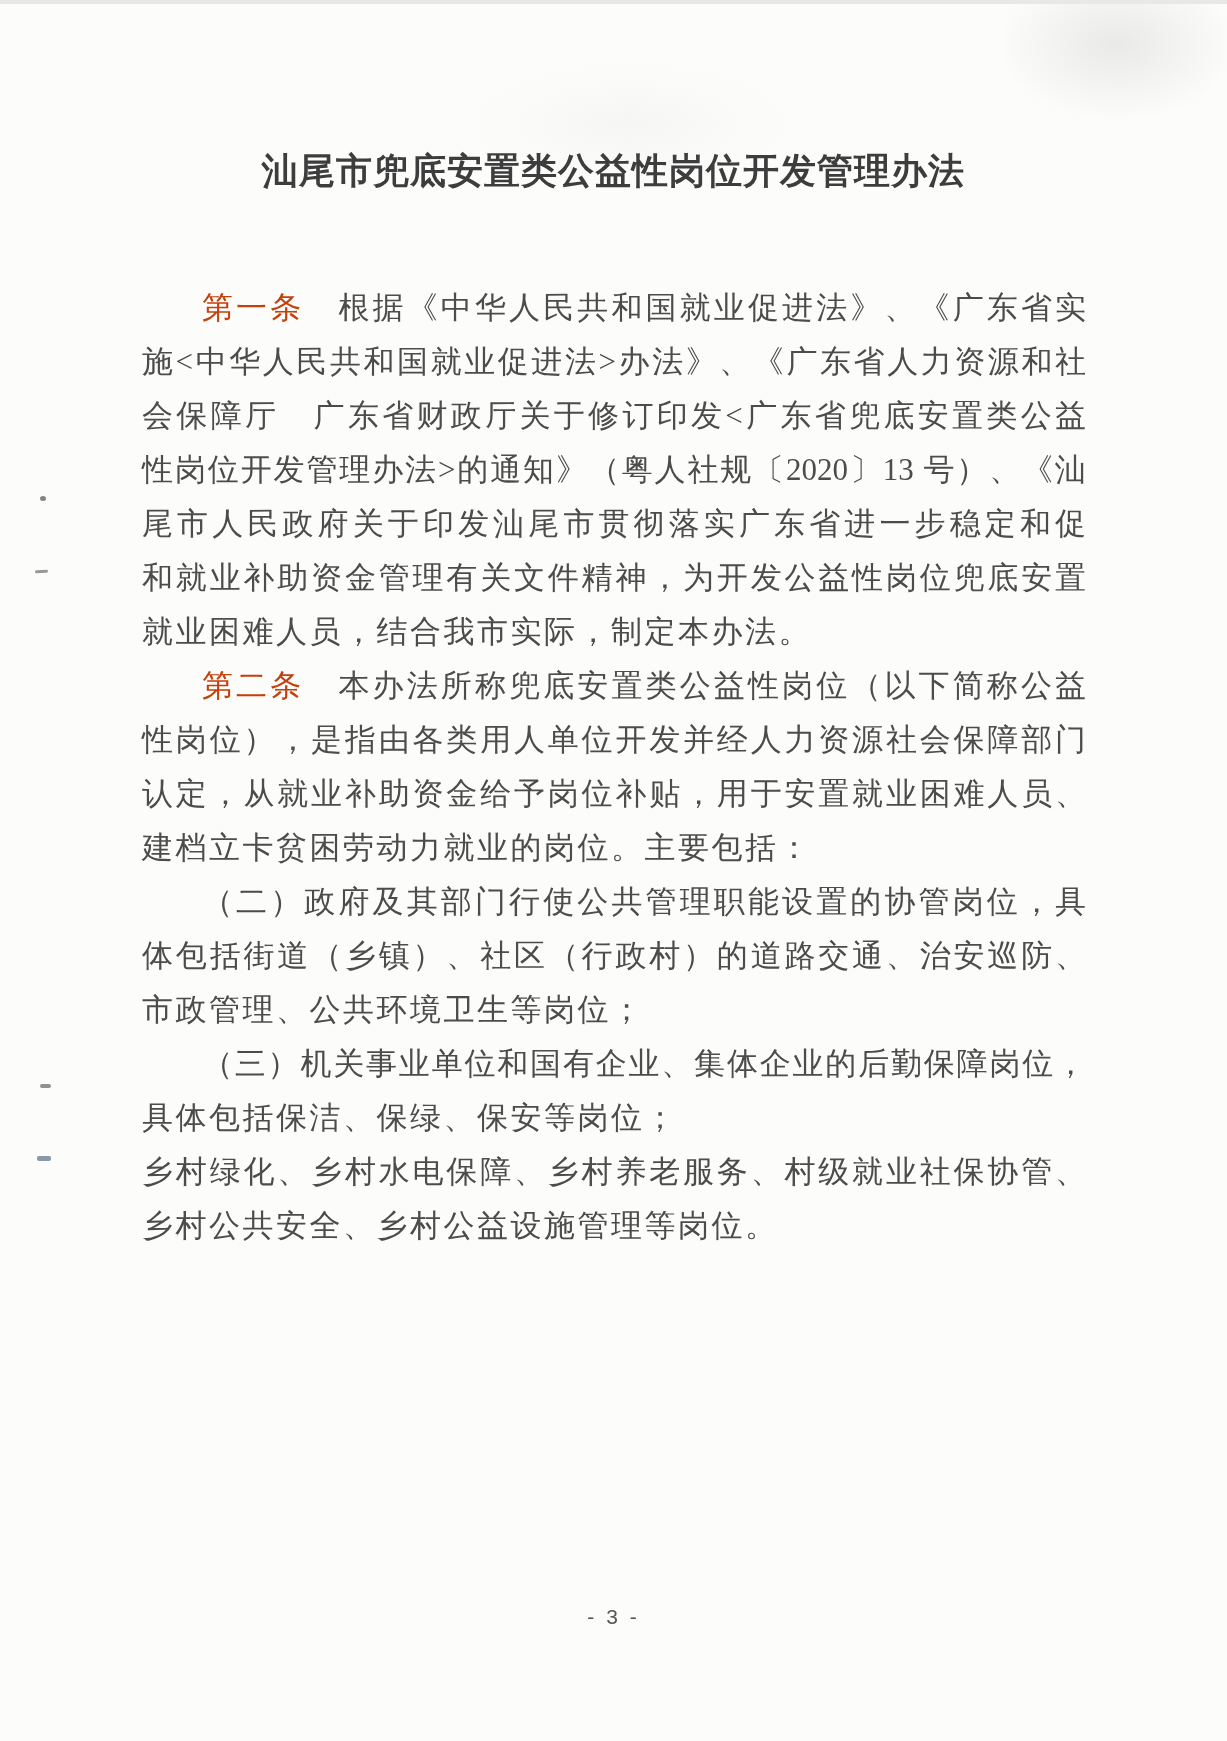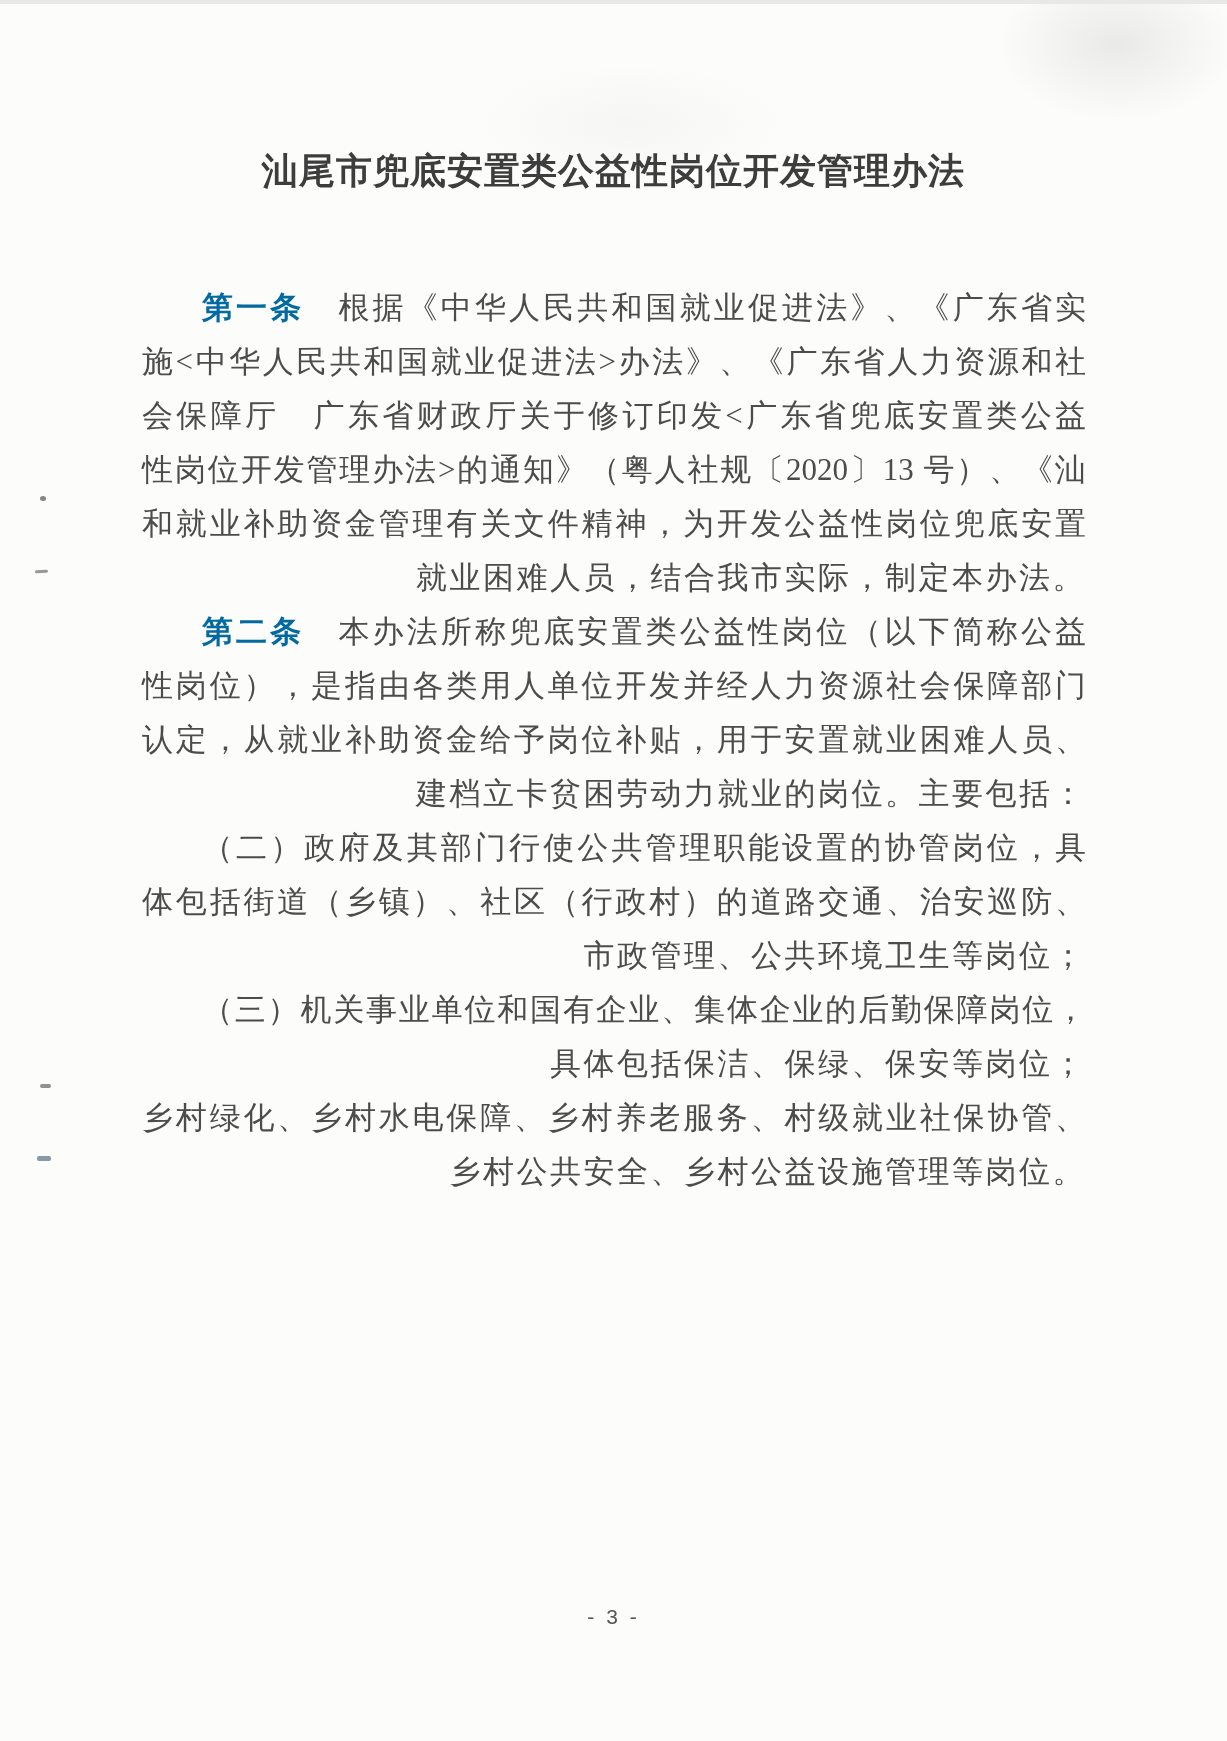--- a/index.html
+++ b/index.html
@@ -39,27 +39,27 @@
     height:54px; line-height:54px;
     text-align:justify;
     text-align-last:justify;
     -moz-text-align-last:justify;
     text-justify:inter-character;
     white-space:normal;
     color:#4c4c4c;
   }
   .line.first { text-indent:60px; }
   .line.end {
-    text-align:right;
+    text-align:left;
     text-align-last:auto;
     letter-spacing:2.5px;
   }
   .lead {
-    font-weight:700;
-    color:#0369a1;
+    font-weight:400;
+    color:#c2410c;
   }
   .page-number {
     position:absolute; top:1601px; left:0; right:0;
     text-align:center;
     font-size:21px; letter-spacing:3px;
     color:#555;
     font-family:"Liberation Sans","DejaVu Sans",sans-serif;
   }
   
   .speck { position:absolute; background:#6e6e6e; pointer-events:none; }
@@ -76,20 +76,21 @@
   <div class="smudge-mid"></div>
 
   <div class="doc-title">汕尾市兜底安置类公益性岗位开发管理办法</div>
 
   <div class="doc-body">
       <div class="paragraph">
         <div class="line first"><span class="lead">第一条</span>　根据《中华人民共和国就业促进法》、《广东省实</div>
         <div class="line">施&lt;中华人民共和国就业促进法&gt;办法》、《广东省人力资源和社</div>
         <div class="line">会保障厅　广东省财政厅关于修订印发&lt;广东省兜底安置类公益</div>
         <div class="line">性岗位开发管理办法&gt;的通知》（粤人社规〔2020〕13 号）、《汕</div>
+        <div class="line">尾市人民政府关于印发汕尾市贯彻落实广东省进一步稳定和促</div>
         <div class="line">和就业补助资金管理有关文件精神，为开发公益性岗位兜底安置</div>
         <div class="line end">就业困难人员，结合我市实际，制定本办法。</div>
       </div>
       <div class="paragraph">
         <div class="line first"><span class="lead">第二条</span>　本办法所称兜底安置类公益性岗位（以下简称公益</div>
         <div class="line">性岗位），是指由各类用人单位开发并经人力资源社会保障部门</div>
         <div class="line">认定，从就业补助资金给予岗位补贴，用于安置就业困难人员、</div>
         <div class="line end">建档立卡贫困劳动力就业的岗位。主要包括：</div>
       </div>
       <div class="paragraph">

